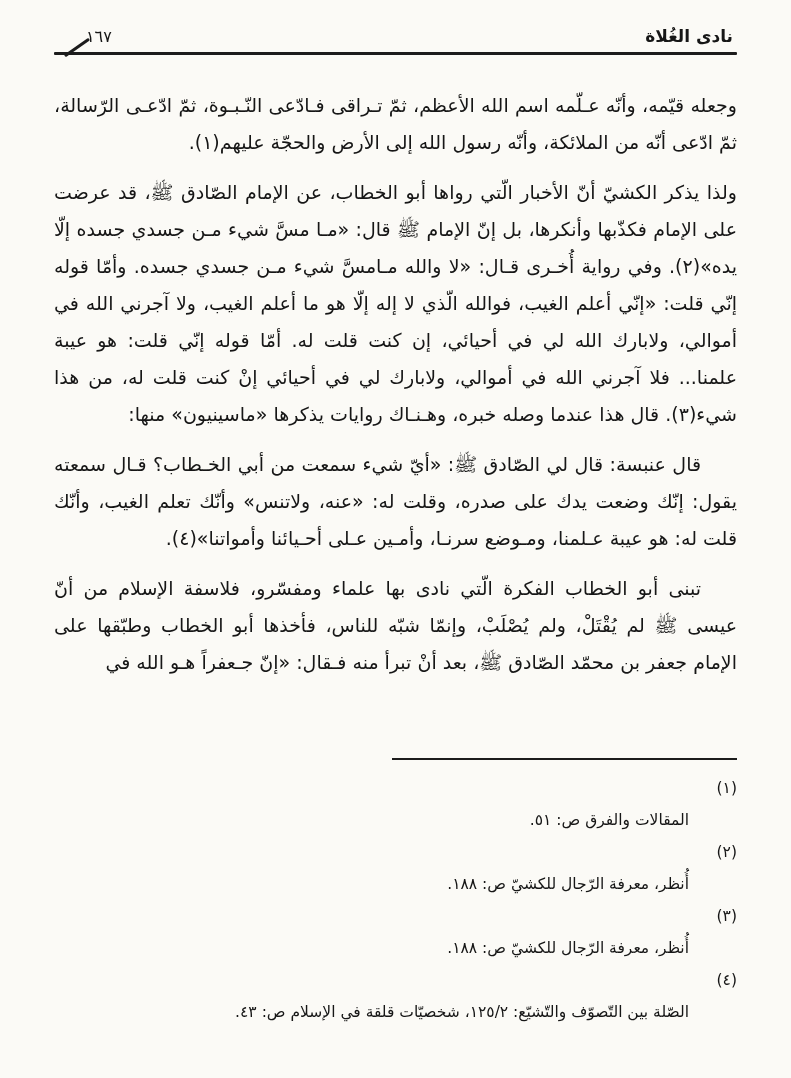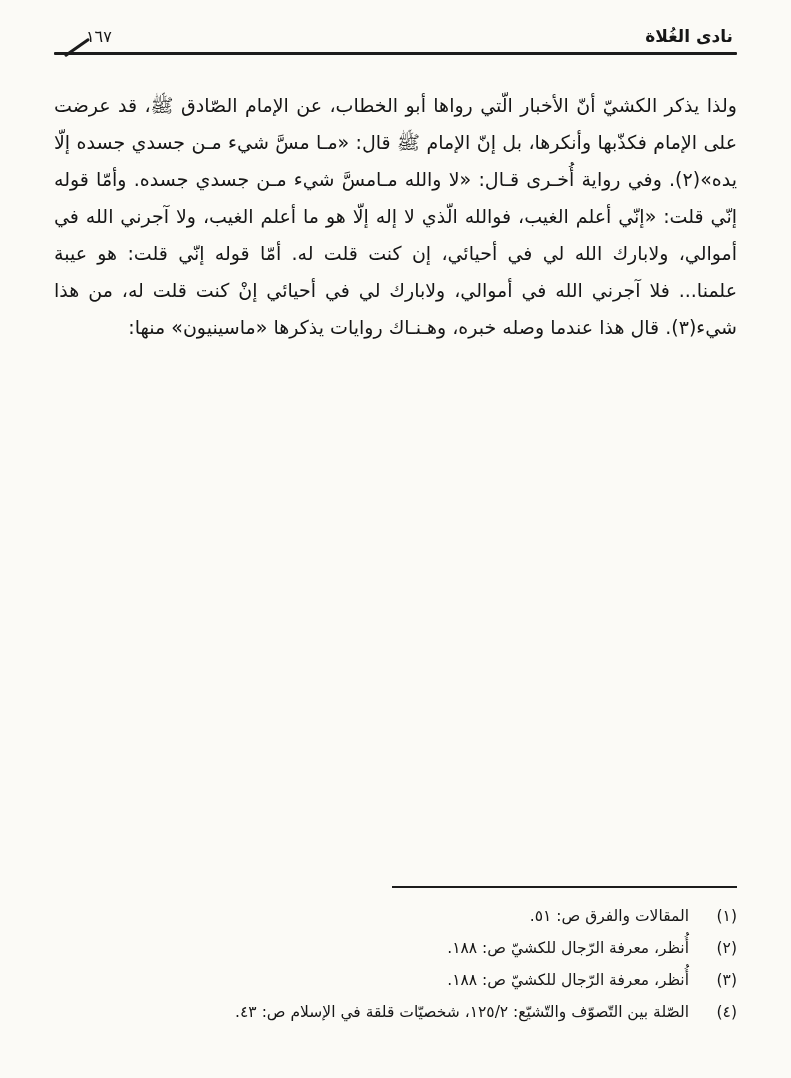--- a/index.html
+++ b/index.html
@@ -63,39 +63,42 @@
     margin-bottom: 12px;
   }
   .fn-row {
     display: flex;
     align-items: flex-start;
     gap: 14px;
     font-size: 15.5px;
     line-height: 32px;
   }
   .fn-num { flex: 0 0 34px; white-space: nowrap; }
-  .fn-text { flex: 1 1 auto; }
+  .fn-text { flex: 1 1 auto; margin-top: 32px; }
 </style>
 </head>
 <body>
 
 <div class="page">
 
   <header class="page-header">
     <div class="header-row">
       <span class="chapter-title">نادى الغُلاة</span>
       <span class="page-num">١٦٧</span>
     </div>
     <div class="header-rule">
       <span class="rule-tick"></span>
     </div>
   </header>
 
   <main class="body-text">
+    <p class="para">وجعله قيّمه، وأنّه عـلّمه اسم الله الأعظم، ثمّ تـراقى فـادّعى النّـبـوة، ثمّ ادّعـى الرّسالة، ثمّ ادّعى أنّه من الملائكة، وأنّه رسول الله إلى الأرض والحجّة عليهم(١).</p>
     <p class="para">ولذا يذكر الكشيّ أنّ الأخبار الّتي رواها أبو الخطاب، عن الإمام الصّادق ﷺ، قد عرضت على الإمام فكذّبها وأنكرها، بل إنّ الإمام ﷺ قال: «مـا مسَّ شيء مـن جسدي جسده إلّا يده»(٢). وفي رواية أُخـرى قـال: «لا والله مـامسَّ شيء مـن جسدي جسده. وأمّا قوله إنّي قلت: «إنّي أعلم الغيب، فوالله الّذي لا إله إلّا هو ما أعلم الغيب، ولا آجرني الله في أموالي، ولابارك الله لي في أحيائي، إن كنت قلت له. أمّا قوله إنّي قلت: هو عيبة علمنا... فلا آجرني الله في أموالي، ولابارك لي في أحيائي إنْ كنت قلت له، من هذا شيء(٣). قال هذا عندما وصله خبره، وهـنـاك روايات يذكرها «ماسينيون» منها:</p>
+    <p class="para indent">قال عنبسة: قال لي الصّادق ﷺ: «أيّ شيء سمعت من أبي الخـطاب؟ قـال سمعته يقول: إنّك وضعت يدك على صدره، وقلت له: «عنه، ولاتنس» وأنّك تعلم الغيب، وأنّك قلت له: هو عيبة عـلمنا، ومـوضع سرنـا، وأمـين عـلى أحـيائنا وأمواتنا»(٤).</p>
+    <p class="para indent">تبنى أبو الخطاب الفكرة الّتي نادى بها علماء ومفسّرو، فلاسفة الإسلام من أنّ عيسى ﷺ لم يُقْتَلْ، ولم يُصْلَبْ، وإنمّا شبّه للناس، فأخذها أبو الخطاب وطبّقها على الإمام جعفر بن محمّد الصّادق ﷺ، بعد أنْ تبرأ منه فـقال: «إنّ جـعفراً هـو الله في</p>
   </main>
 
   <footer class="footnotes">
     <div class="fn-rule"></div>
     <div class="fn-row">
       <span class="fn-num">(١)</span>
       <span class="fn-text">المقالات والفرق ص: ٥١.</span>
     </div>
     <div class="fn-row">
       <span class="fn-num">(٢)</span>

